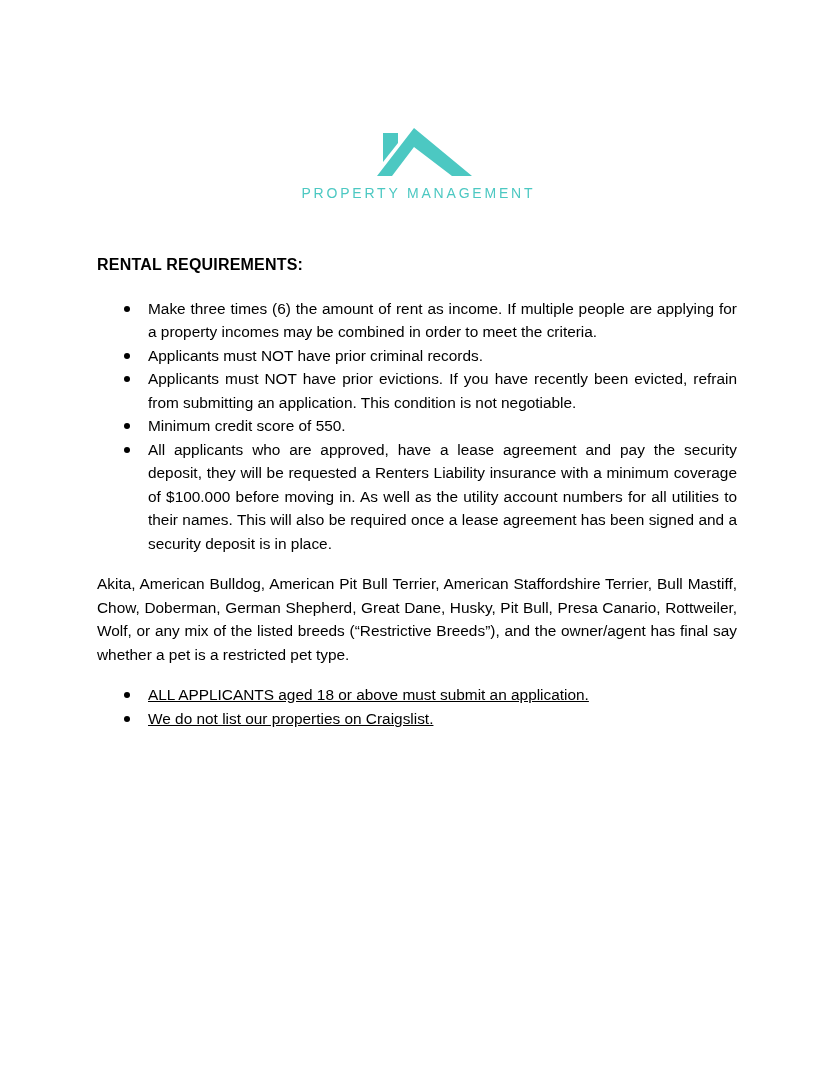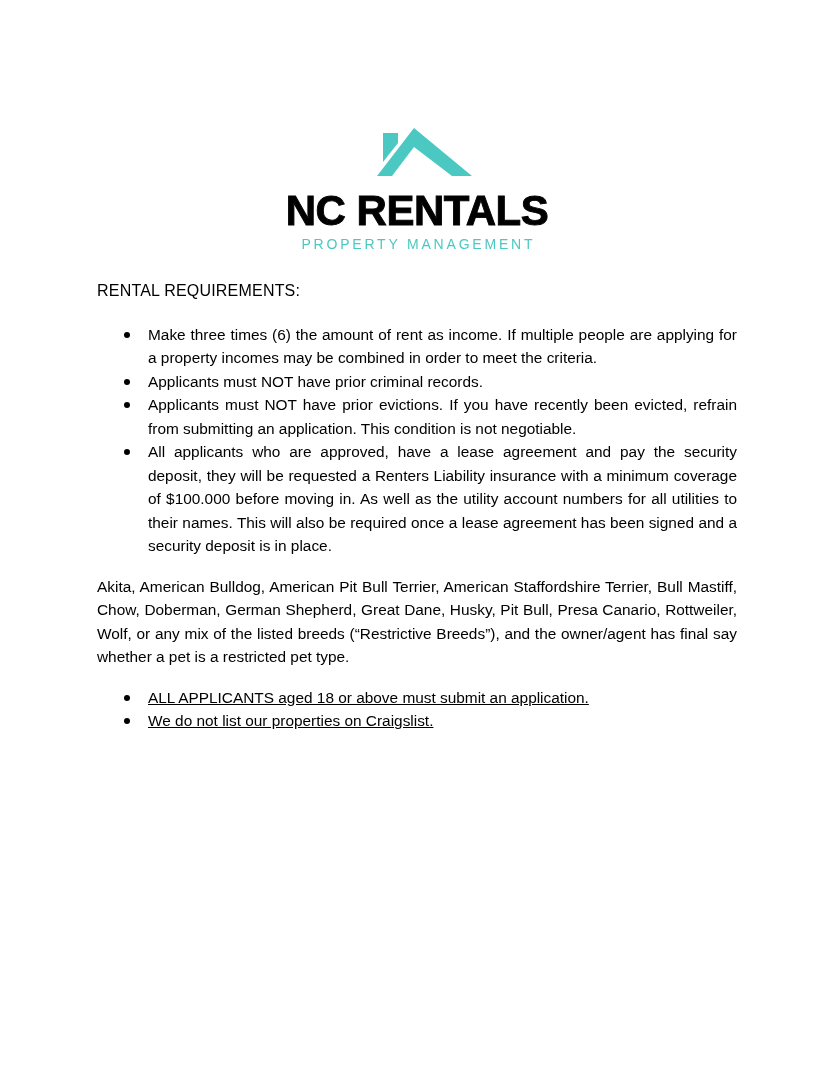--- a/index.html
+++ b/index.html
@@ -40,24 +40,24 @@
     color:var(--teal);
     margin-top:4px;
   }
   
   .doc{
     font-size:15.4px;
     line-height:23.5px;
   }
   .heading{
     font-size:16px;
-    font-weight:400;
+    font-weight:700;
     letter-spacing:0.2px;
     line-height:23.5px;
-    margin:27px 0 0 0;
+    margin:52px 0 0 0;
   }
   ul.bullets{
     list-style:none;
     margin:20px 0 0 0;
     padding:0 0 0 24px;
   }
   ul.bullets li{
     position:relative;
     padding-left:27px;
     text-align:justify;
@@ -81,32 +81,32 @@
 
 <div class="page">
 
   <header class="logo">
     <svg width="120" height="62" viewBox="0 0 120 62" xmlns="http://www.w3.org/2000/svg" aria-hidden="true">
 
       <polygon points="26,14 41,14 41,24 26,43" fill="#4cc8c2"></polygon>
 
       <polygon points="20,57 57,9 115,57 95,57 57,28 35,57" fill="#4cc8c2"></polygon>
     </svg>
-    <div class="logo-title">NC RENTALS</div>
     <div class="logo-subtitle">PROPERTY MANAGEMENT</div>
   </header>
 
   <main class="doc">
 
     <h1 class="heading">RENTAL REQUIREMENTS:</h1>
 
     <ul class="bullets">
       <li>Make three times (6) the amount of rent as income. If multiple people are applying for a property incomes may be combined in order to meet the criteria.</li>
       <li>Applicants must NOT have prior criminal records.</li>
       <li>Applicants must NOT have prior evictions. If you have recently been evicted, refrain from submitting an application. This condition is not negotiable.</li>
+      <li>Minimum credit score of 550.</li>
       <li>All applicants who are approved, have a lease agreement and pay the security deposit, they will be requested a Renters Liability insurance with a minimum coverage of $100.000 before moving in. As well as the utility account numbers for all utilities to their names. This will also be required once a lease agreement has been signed and a security deposit is in place.</li>
     </ul>
 
 
     <p class="para">Akita, American Bulldog, American Pit Bull Terrier, American Staffordshire Terrier, Bull Mastiff, Chow, Doberman, German Shepherd, Great Dane, Husky, Pit Bull, Presa Canario, Rottweiler, Wolf, or any mix of the listed breeds (“Restrictive Breeds”), and the owner/agent has final say whether a pet is a restricted pet type.</p>
 
     <ul class="bullets notes">
       <li>ALL APPLICANTS aged 18 or above must submit an application.</li>
       <li>We do not list our properties on Craigslist.</li>
     </ul>

